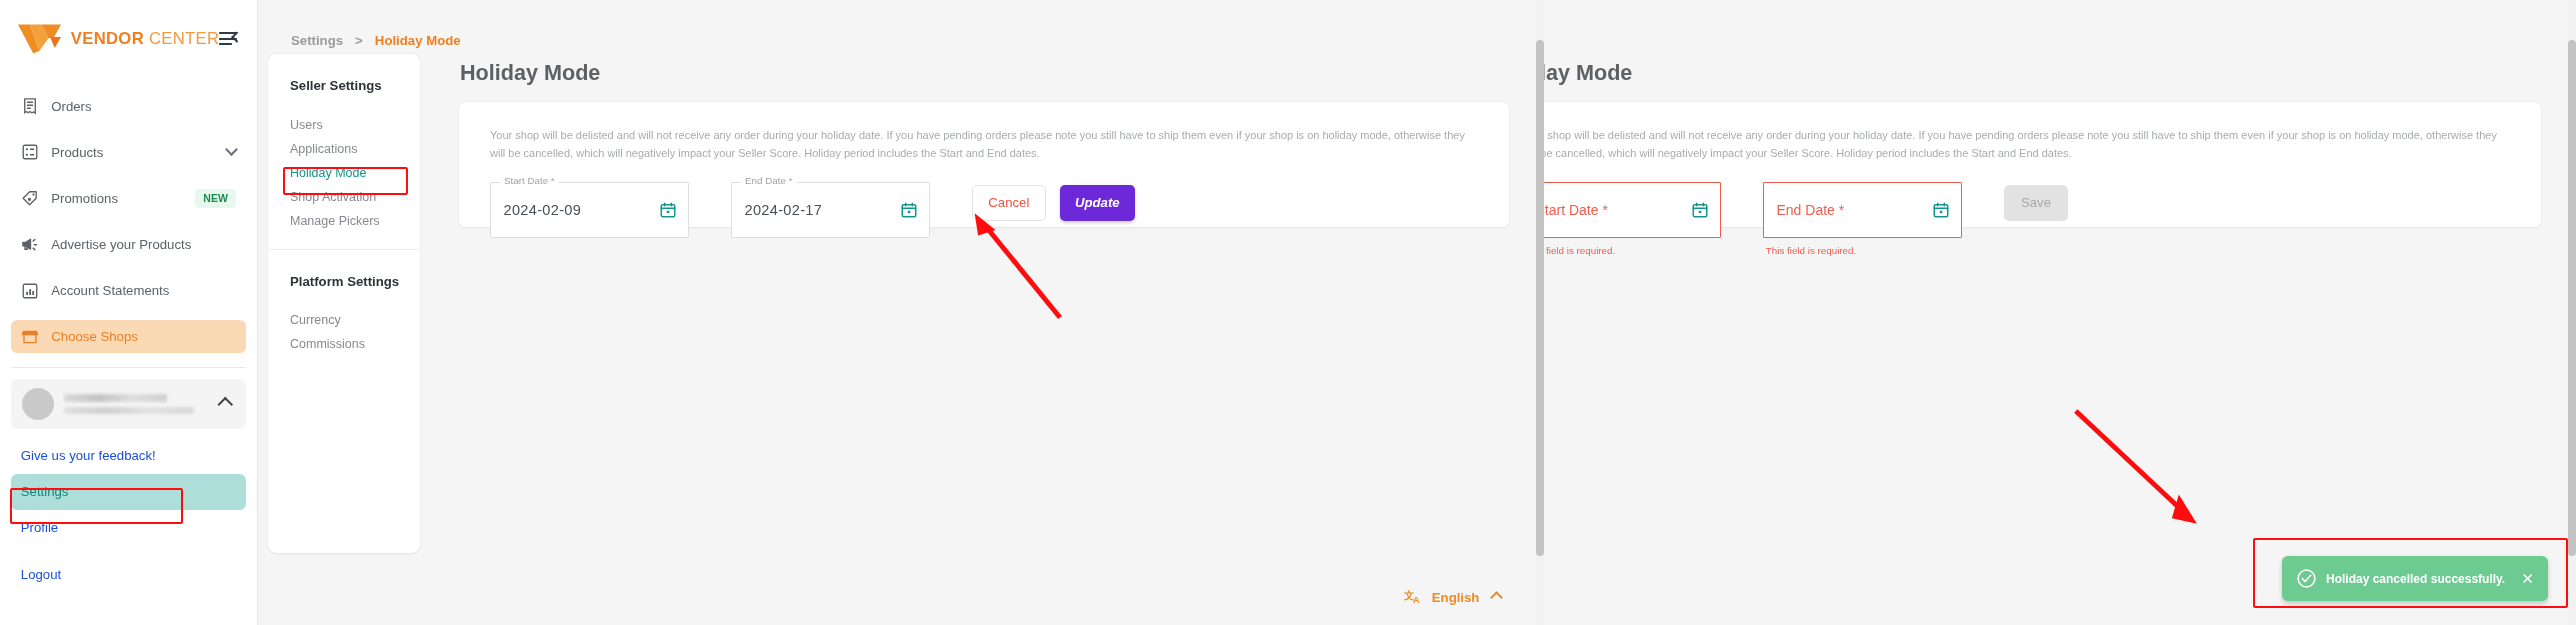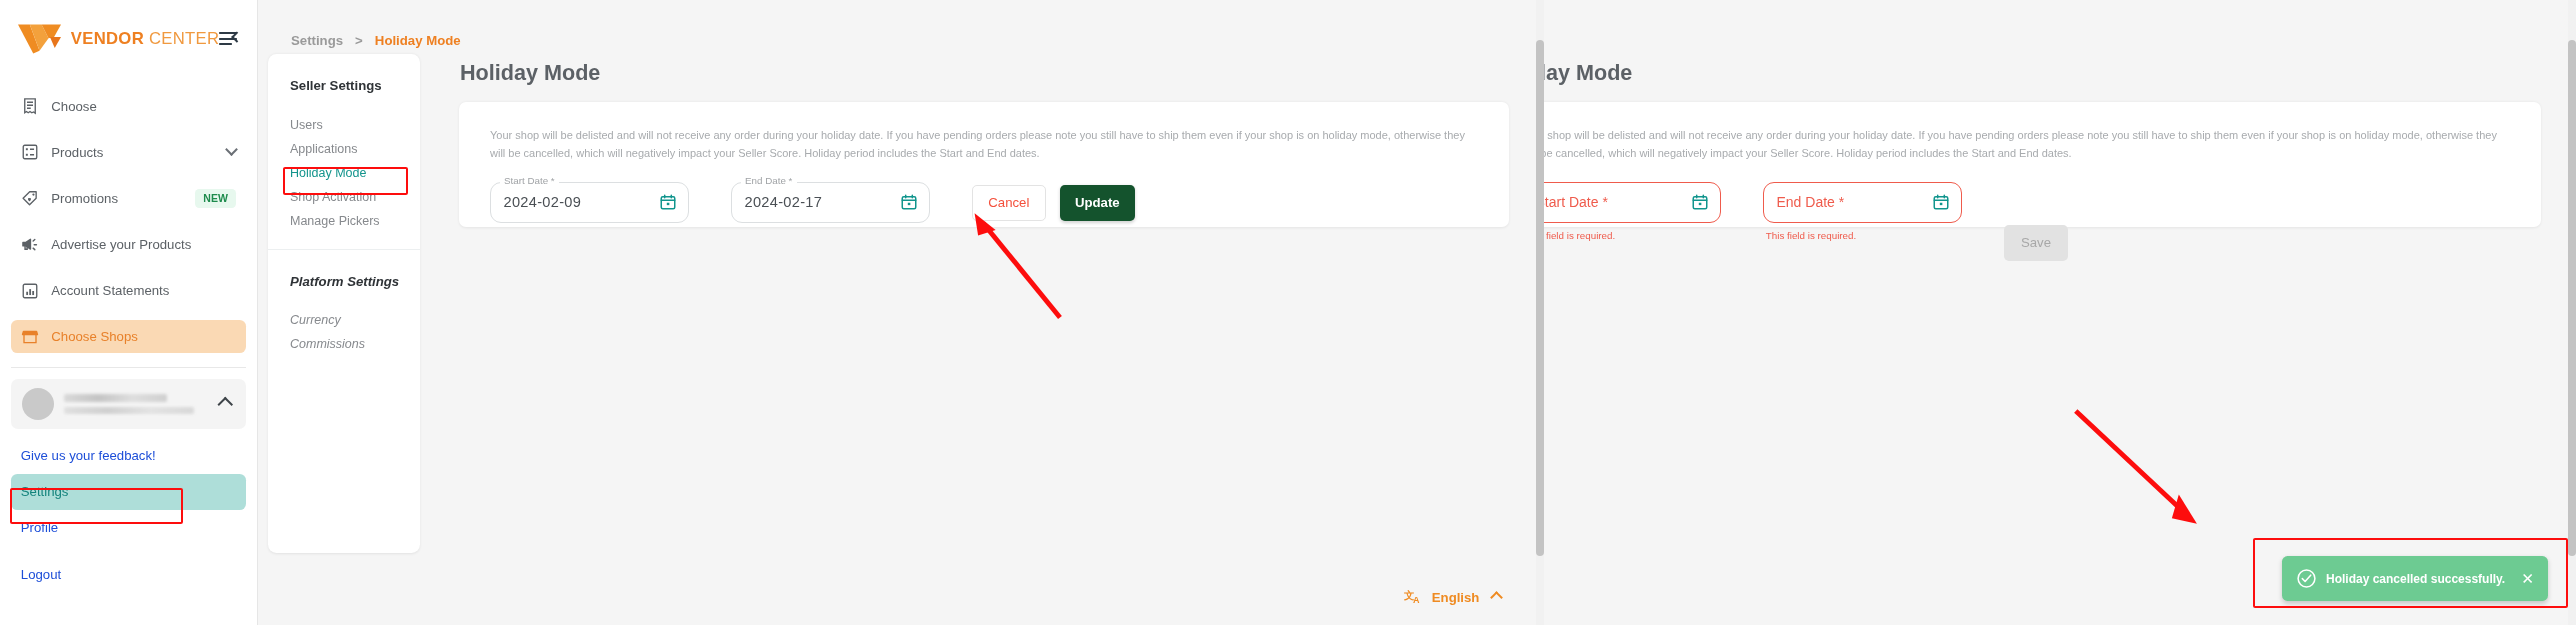--- a/index.html
+++ b/index.html
@@ -101,60 +101,60 @@
   .settings-card {
     position: absolute; left: 10px; top: 54px; width: 152px; height: 499px;
     background: #ffffff; border-radius: 8.4px; box-shadow: 0 0.7px 2.8px rgba(0,0,0,.08);
     padding: 24px 0 0 0;
   }
   .sc-title { font-size: 13.2px; font-weight: 700; color: #2f3337; padding: 0 0 0 22px; }
   .sc-list { margin-top: 19.5px; }
   .sc-link { font-size: 12.5px; color: #86898d; padding: 0 0 0 22px; height: 24px; line-height: 24px; cursor: pointer; white-space: nowrap; }
   .sc-link.active { color: #13948c; }
   .sc-divider { height: 0.7px; background: #eceff0; margin: 16.7px 0 0 0; }
-  .sc-block2 { margin-top: 24px; font-style: italic; }
+  .sc-block2 { margin-top: 24px; }
 
   .page-title {
     position: absolute; left: 202px; top: 60px;
     font-size: 21.6px; font-weight: 700; color: #5c6166;
   }
 
   .form-card {
     position: absolute; left: 201px; top: 102px; right: 35px; height: 125px;
     background: #ffffff; border-radius: 7px; box-shadow: 0 0.7px 2.8px rgba(0,0,0,.07);
     padding: 24px 31px 0 31px;
   }
   .desc { font-size: 11px; line-height: 1.65; color: #a8abae; max-width: 1519px; }
 
   .row { display: flex; align-items: flex-start; margin-top: 19.5px; }
 
   .field { position: relative; width: 199px; margin-right: 42px; }
   .field .box {
-    height: 41px; border: 0.7px solid #dcdfe1; border-radius: 11px;
+    height: 56px; border: 0.7px solid #dcdfe1; border-radius: 1px;
     display: flex; align-items: center; padding: 0 11px 0 12.5px; background: #fff;
   }
   .field .legend {
     position: absolute; left: 9.8px; top: -7px; background: #fff;
     padding: 0 4.2px; font-size: 9.8px; color: #a0a3a6;
   }
   .field .val { font-size: 14.6px; color: #4a4f54; letter-spacing: 0.3px; }
   .field .ph { font-size: 14px; color: #ef5b4c; }
   .cal-icon { margin-left: auto; width: 18px; height: 18px; color: #11958d; }
   .cal-icon svg { display: block; width: 18px; height: 18px; }
   .field.error .box { border: 1.4px solid #ef5b4c; }
   .err-msg { font-size: 9.8px; color: #ef5b4c; margin-top: 7px; padding-left: 2.8px; }
 
   .btns { display: flex; align-items: center; gap: 14px; margin-top: 2.8px; }
   .btn {
     height: 36px; min-width: 67px; border-radius: 4.9px; font-size: 13.2px; font-weight: 700;
     display: flex; align-items: center; justify-content: center; cursor: pointer; padding: 0 15.3px;
   }
   .btn-cancel { background: #fff; border: 0.7px solid #e3e3e3; color: #f4503c; font-weight: 400; }
-  .btn-update { background: #14532d; color: #fff; box-shadow: 0 1.4px 3.5px rgba(0,0,0,.18); }
-  .btn-save { background: #e2e2e2; color: #a8a8a8; font-weight: 400; box-shadow: none; min-width: 64px; margin-top: 40px; }
+  .btn-update { background: #6d28d9; color: #fff; box-shadow: 0 1.4px 3.5px rgba(0,0,0,.18); font-style: italic; }
+  .btn-save { background: #e2e2e2; color: #a8a8a8; font-weight: 400; box-shadow: none; min-width: 64px; }
 
   
   .lang {
     position: absolute; right: 43px; bottom: 18px; display: flex; align-items: center;
     gap: 8.4px; color: #ef8b22; font-size: 13.2px; font-weight: 700; cursor: pointer;
   }
   .lang .tr-icon { width: 19.5px; height: 19.5px; }
   .lang .chev-up {
     width: 9px; height: 9px; border-left: 2.1px solid #ef8b22; border-top: 2.1px solid #ef8b22;
     transform: rotate(45deg); margin-left: 4.2px;
@@ -208,21 +208,21 @@
       </div>
 
       <div class="nav-list">
         <div class="nav-item">
           <span class="nav-icon">
             <svg viewBox="0 0 24 24" fill="none" stroke="currentColor" stroke-width="1.8">
               <path d="M5 2.5h14v19l-2.3-1.6L14.4 21l-2.4-1.6L9.6 21l-2.3-1.6L5 21z"></path>
               <path d="M8 7h8M8 11h8M8 15h5"></path>
             </svg>
           </span>
-          <span class="lbl">Choose</span>
+          <span class="lbl">Orders</span>
         </div>
 
         <div class="nav-item">
           <span class="nav-icon">
             <svg viewBox="0 0 24 24" fill="none" stroke="currentColor" stroke-width="1.8">
               <rect x="3" y="3" width="18" height="18" rx="2"></rect>
               <rect x="6.5" y="7" width="2.6" height="2.6" fill="currentColor" stroke="none"></rect>
               <rect x="6.5" y="14.4" width="2.6" height="2.6" fill="currentColor" stroke="none"></rect>
               <path d="M12 8.3h5.4M12 15.7h5.4"></path>
             </svg>

